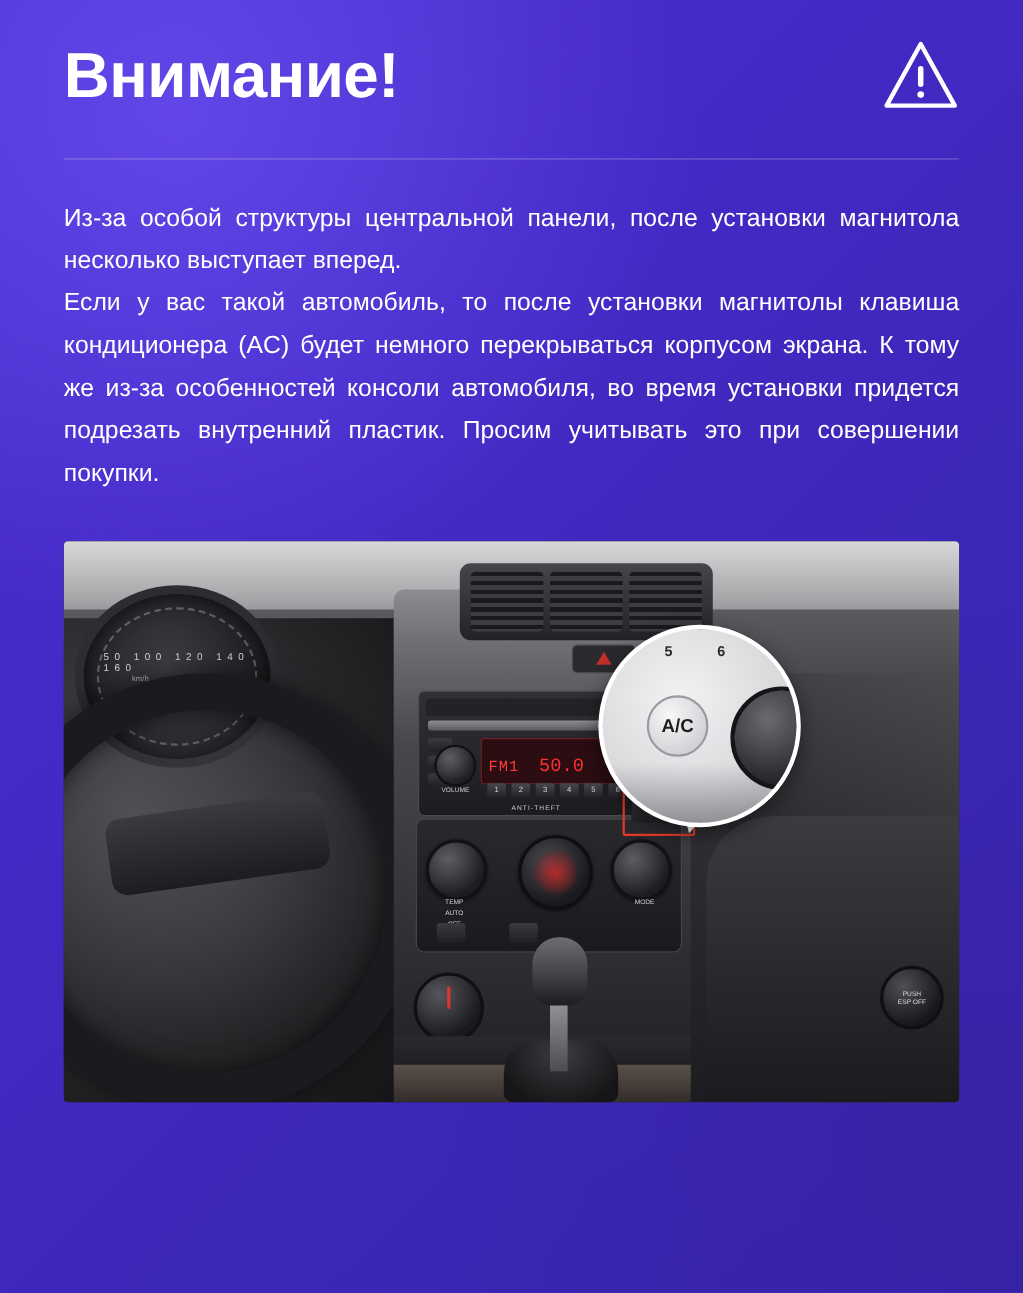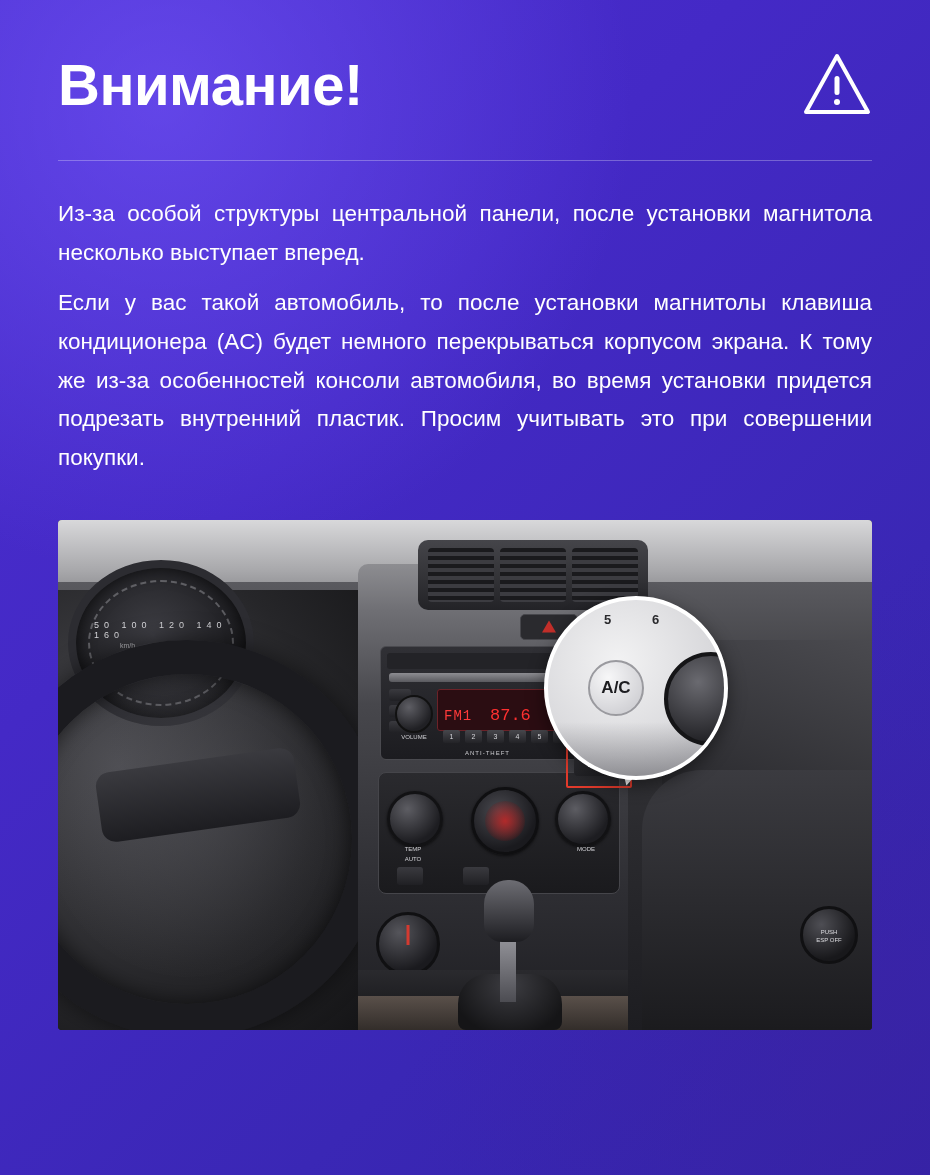--- a/index.html
+++ b/index.html
@@ -37,21 +37,21 @@
     right: -300px;
     bottom: -200px;
     width: 900px;
     height: 900px;
     background: radial-gradient(circle at 60% 60%, rgba(60, 35, 160, 0.5), rgba(60, 35, 160, 0) 62%);
     pointer-events: none;
   }
   .content {
     position: relative;
     z-index: 2;
-    padding: 52px 58px 0 58px;
+    padding: 36px 58px 0 58px;
   }
   .header-row {
     display: flex;
     align-items: center;
     justify-content: space-between;
   }
   .title {
     color: #ffffff;
     font-size: 58px;
     font-weight: bold;
@@ -74,21 +74,21 @@
     color: #ffffff;
     font-size: 22.5px;
     line-height: 1.72;
     text-align: justify;
     text-justify: inter-word;
   }
   .body-text p {
     margin: 0;
   }
   .body-text p.p-1 {
-    margin-bottom: 12px;
+    margin-bottom: 0;
   }
   .photo-wrap {
     position: relative;
     margin: 42px 0 0 0;
     width: 814px;
     height: 510px;
     border-radius: 4px;
     overflow: hidden;
     background: #2b2b2d;
   }
@@ -207,21 +207,21 @@
     position: absolute;
     left: 50%; top: 50%;
     transform: translate(-50%, -55%);
     width: 0; height: 0;
     border-left: 7px solid transparent;
     border-right: 7px solid transparent;
     border-bottom: 12px solid #c32f2a;
   }
   .ph-radio {
     position: absolute;
-    left: 322px; top: 126px;
+    left: 322px; top: 136px;
     width: 236px; height: 112px;
     background: linear-gradient(180deg, #303035 0%, #1c1c20 100%);
     border-radius: 6px;
     border: 1px solid #4a4a4f;
     text-decoration: underline;
   }
   .ph-radio-top {
     position: absolute;
     left: 6px; top: 6px; right: 6px; height: 16px;
     background: #232327;
@@ -552,21 +552,21 @@
           <div class="ph-slot"></div>
 
           <div class="ph-sidebtns">
             <div class="ph-smallbtn" style="position:relative;left:0;top:0;width:22px;height:12px;"></div>
             <div class="ph-smallbtn" style="position:relative;left:0;top:0;width:22px;height:12px;"></div>
             <div class="ph-smallbtn" style="position:relative;left:0;top:0;width:22px;height:12px;"></div>
           </div>
 
           <div class="ph-lcd">
             <span class="fm">FM1</span>
-            <span class="freq">87.6</span>
+            <span class="freq">50.0</span>
             <span class="hd">HD1</span>
           </div>
 
           <div class="ph-knob"></div>
           <div class="ph-knob-label">VOLUME</div>
 
           <div class="ph-presets">
             <span>1</span>
             <span>2</span>
             <span>3</span>

